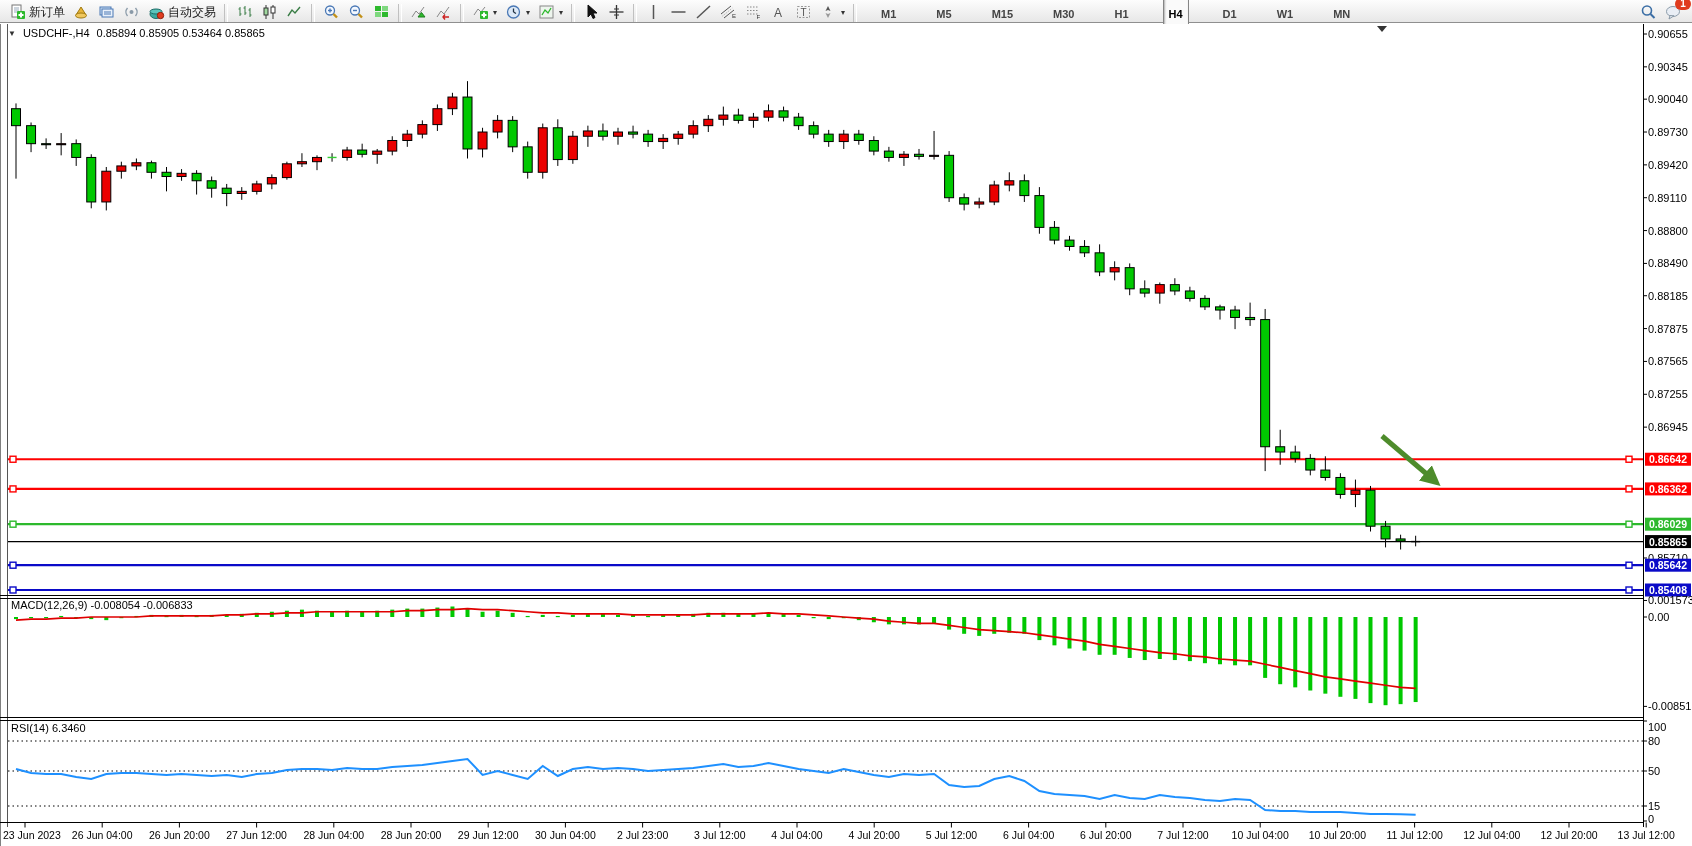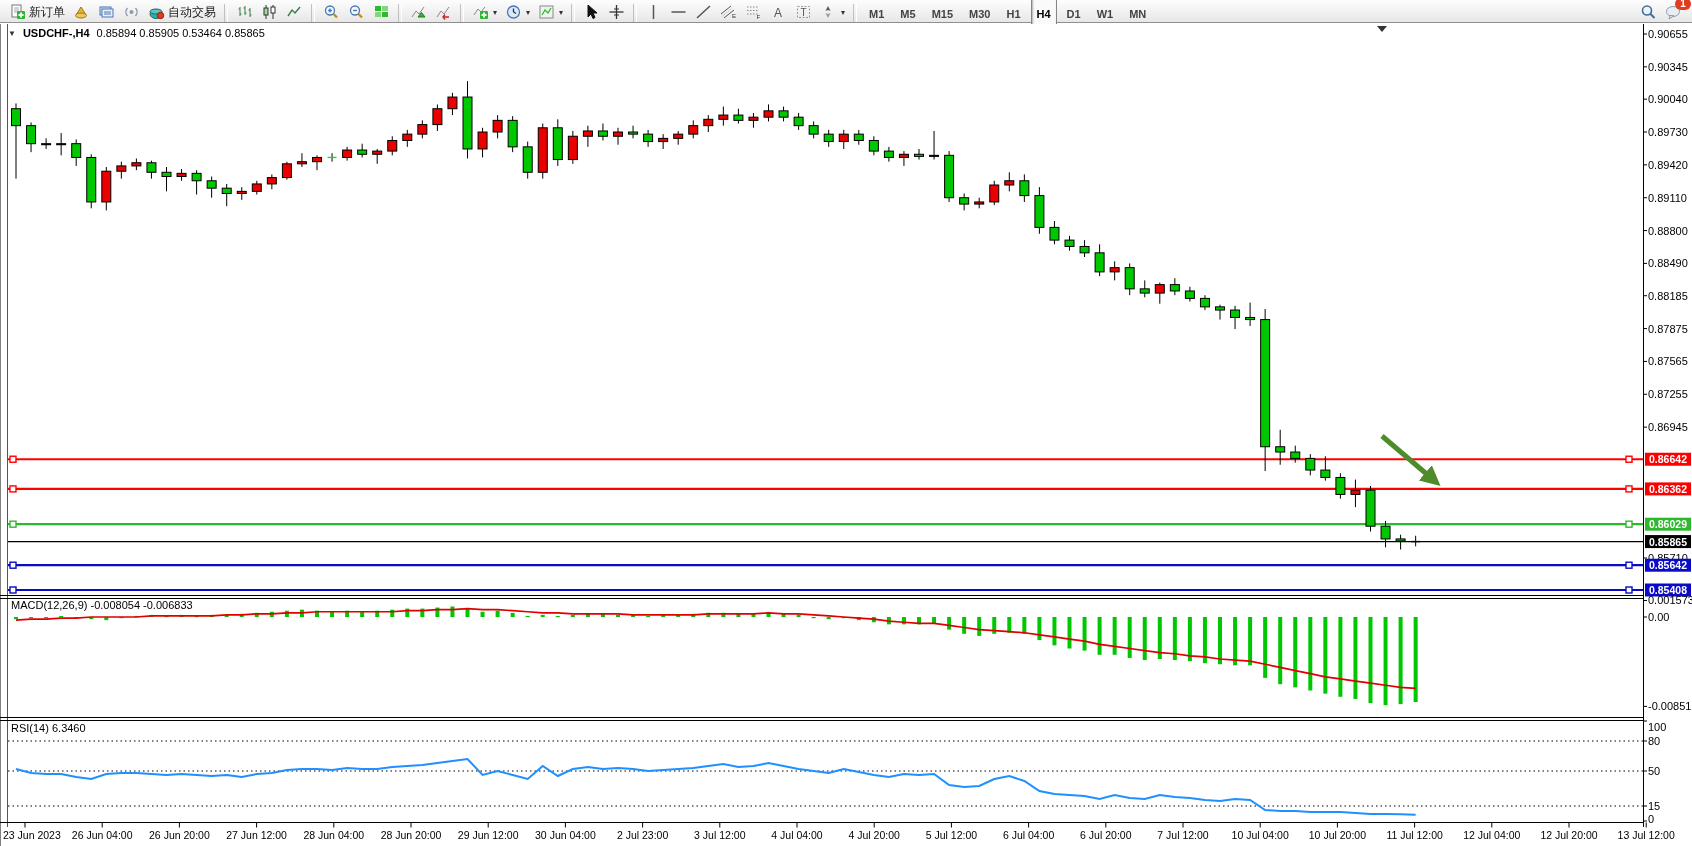--- a/index.html
+++ b/index.html
@@ -2,21 +2,21 @@
 <html><head>
 <meta charset="utf-8">
 <style>
   html,body{margin:0;padding:0;background:#d4d0c8;font-family:"Liberation Sans",sans-serif;}
   #app{position:relative;width:1692px;height:846px;background:#ffffff;overflow:hidden;border-bottom:1px solid #9a9a9a;}
   #toolbar{position:absolute;top:0;left:0;width:1692px;height:23px;background:linear-gradient(#fdfdfd,#e7e7e7);border-bottom:1px solid #8f8f8f;display:flex;align-items:flex-end;padding-left:5px;box-sizing:border-box;}
   .tbtn{display:inline-flex;align-items:center;gap:3px;height:20px;padding:0 3px;margin:0 1px;font-size:12px;color:#1a1a1a;cursor:default;}
   .icon{width:17px;height:16px;display:inline-block;}
   .sep{width:2px;height:18px;border-left:1px solid #c0c0c0;border-right:1px solid #ffffff;margin:0 4px;}
   .caret{font-size:8px;color:#333;margin-left:1px;}
-  .tf{font-size:11px;font-weight:bold;color:#444;padding:3px 6px;margin:0 2px;}
+  .tf{font-size:11px;font-weight:bold;color:#444;padding:3px 6px;margin:0 14px;}
   .tf.active{background:#fafafa;border:1px solid #858585;box-shadow:inset 1px 1px 2px rgba(0,0,0,0.3);padding:14px 5px;color:#000;}
   #right-tools{margin-left:auto;display:flex;align-items:center;margin-right:6px;}
   #notif-wrap{position:relative;}
   #notif-badge{position:absolute;top:-4px;right:-6px;background:#e03c1e;color:#fff;font-size:10px;font-weight:bold;border-radius:8px;min-width:12px;height:12px;line-height:12px;text-align:center;padding:0 2px;}
   #chart-window{position:absolute;top:24px;left:0;width:1692px;height:822px;background:#fff;border-left:1px solid #808080;box-sizing:border-box;}
   #chart-svg{position:absolute;top:-24px;left:-1px;}
   #chart-title{position:absolute;top:3px;left:7px;font-size:11px;color:#000;display:flex;align-items:center;gap:7px;z-index:5;}
   .oct{font-size:8px;color:#333;}
 </style>
 </head>
@@ -226,21 +226,21 @@
             <path d="M5 11.5 L4 15 L9 11.8 Z" fill="#e9eef5" stroke="#8a9aa8"></path>
           </svg>
         <span id="notif-badge">1</span>
       </span>
     </span>
   </div>
 
   <div id="chart-window">
     <div id="chart-title">
       <span class="oct">▼</span>
-      <span style="font-weight:bold;">USDCHF-,H4</span>
+      <span style="font-weight:normal;">USDCHF-,H4</span>
       <span>0.85894 0.85905 0.53464 0.85865</span>
     </div>
     <svg id="chart-svg" width="1692" height="846">
       <defs>
         <marker id="arrowhead" viewBox="0 0 10 10" refX="7" refY="5" markerWidth="4" markerHeight="4" orient="auto-start-reverse">
           <path d="M0,0 L10,5 L0,10 z" fill="#4E8C2B"></path>
         </marker>
       </defs>
       <g id="gfx">
           <line x1="7.5" y1="24" x2="7.5" y2="827" stroke="#555" stroke-width="1"></line>

